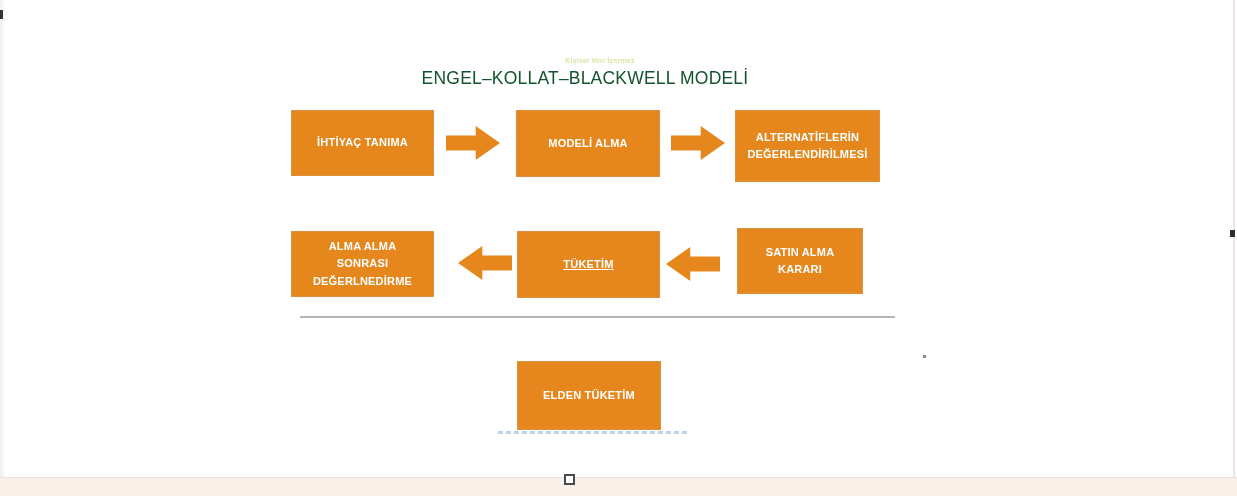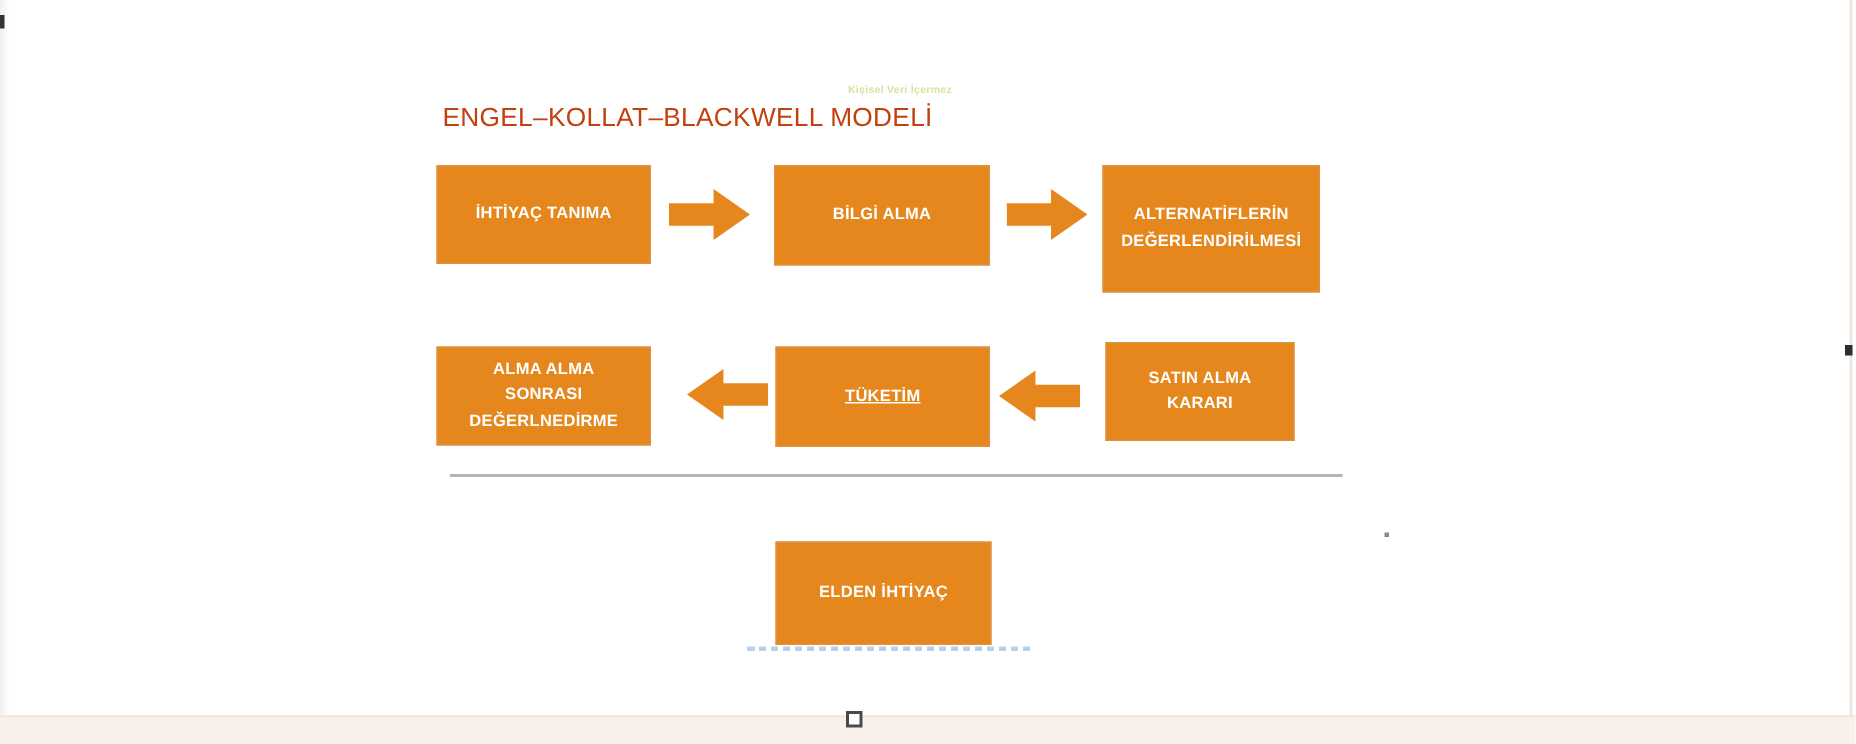--- a/index.html
+++ b/index.html
@@ -16,33 +16,33 @@
 
   .topleft-mark{position:absolute;left:0;top:10px;width:3px;height:9px;background:#333;}
 
   .watermark{
     position:absolute;left:540px;top:57px;width:120px;
     text-align:center;font-size:7px;font-weight:bold;color:#d6e4a0;
     letter-spacing:.2px;
   }
   .title{
     position:absolute;left:295px;top:68px;width:580px;
-    text-align:left;font-size:17.5px;color:#c2410c;letter-spacing:.2px;
+    text-align:center;font-size:17.5px;color:#14532d;letter-spacing:.2px;
   }
 
   .obox{
     position:absolute;
     background:#e5871d;border:1px solid #dd9140;
     color:#ffffff;font-size:11px;font-weight:600;letter-spacing:.2px;
     display:flex;align-items:center;justify-content:center;text-align:center;
     line-height:1.55;box-sizing:border-box;padding:4px 10px;
   }
   #box-need{left:291px;top:110px;width:143px;height:66px;}
   #box-info{left:516px;top:110px;width:144px;height:67px;}
-  #box-alt{left:735px;top:110px;width:145px;height:85px;}
+  #box-alt{left:735px;top:110px;width:145px;height:72px;}
   #box-post{left:291px;top:231px;width:143px;height:66px;}
   #box-cons{left:517px;top:231px;width:143px;height:67px;text-decoration:underline;}
   #box-dec{left:737px;top:228px;width:126px;height:66px;}
   #box-disp{left:517px;top:361px;width:144px;height:69px;}
 
   .arrow{position:absolute;background:#e5871d;}
   .arrow-right{clip-path:polygon(0 28%,55% 28%,55% 0,100% 50%,55% 100%,55% 72%,0 72%);}
   .arrow-left {clip-path:polygon(100% 28%,45% 28%,45% 0,0 50%,45% 100%,45% 72%,100% 72%);}
   #arr1{left:446px;top:126px;width:54px;height:34px;}
   #arr2{left:671px;top:126px;width:54px;height:34px;}
@@ -78,33 +78,33 @@
 <div class="slide">
 
   <div class="left-edge"></div>
   <div class="topleft-mark"></div>
 
   <div class="watermark">Kişisel Veri İçermez</div>
   <div class="title">ENGEL–KOLLAT–BLACKWELL MODELİ</div>
 
   <div class="obox" id="box-need">İHTİYAÇ TANIMA</div>
   <div class="arrow arrow-right" id="arr1"></div>
-  <div class="obox" id="box-info">BİLGİ ALMA</div>
+  <div class="obox" id="box-info">MODELİ ALMA</div>
   <div class="arrow arrow-right" id="arr2"></div>
   <div class="obox" id="box-alt">ALTERNATİFLERİN DEĞERLENDİRİLMESİ</div>
 
   <div class="obox" id="box-post">ALMA ALMA SONRASI DEĞERLNEDİRME</div>
   <div class="arrow arrow-left" id="arr3"></div>
   <div class="obox" id="box-cons">TÜKETİM</div>
   <div class="arrow arrow-left" id="arr4"></div>
   <div class="obox" id="box-dec">SATIN ALMA KARARI</div>
 
   <div class="divider"></div>
 
-  <div class="obox" id="box-disp">ELDEN İHTİYAÇ</div>
+  <div class="obox" id="box-disp">ELDEN TÜKETİM</div>
 
   <div class="clipped-caption"></div>
   <div class="tiny-dot"></div>
 
   <div class="right-edge-line"></div>
   <div class="right-mark"></div>
 
   <div class="footer-strip"></div>
   <div class="handle-square"></div>
 

